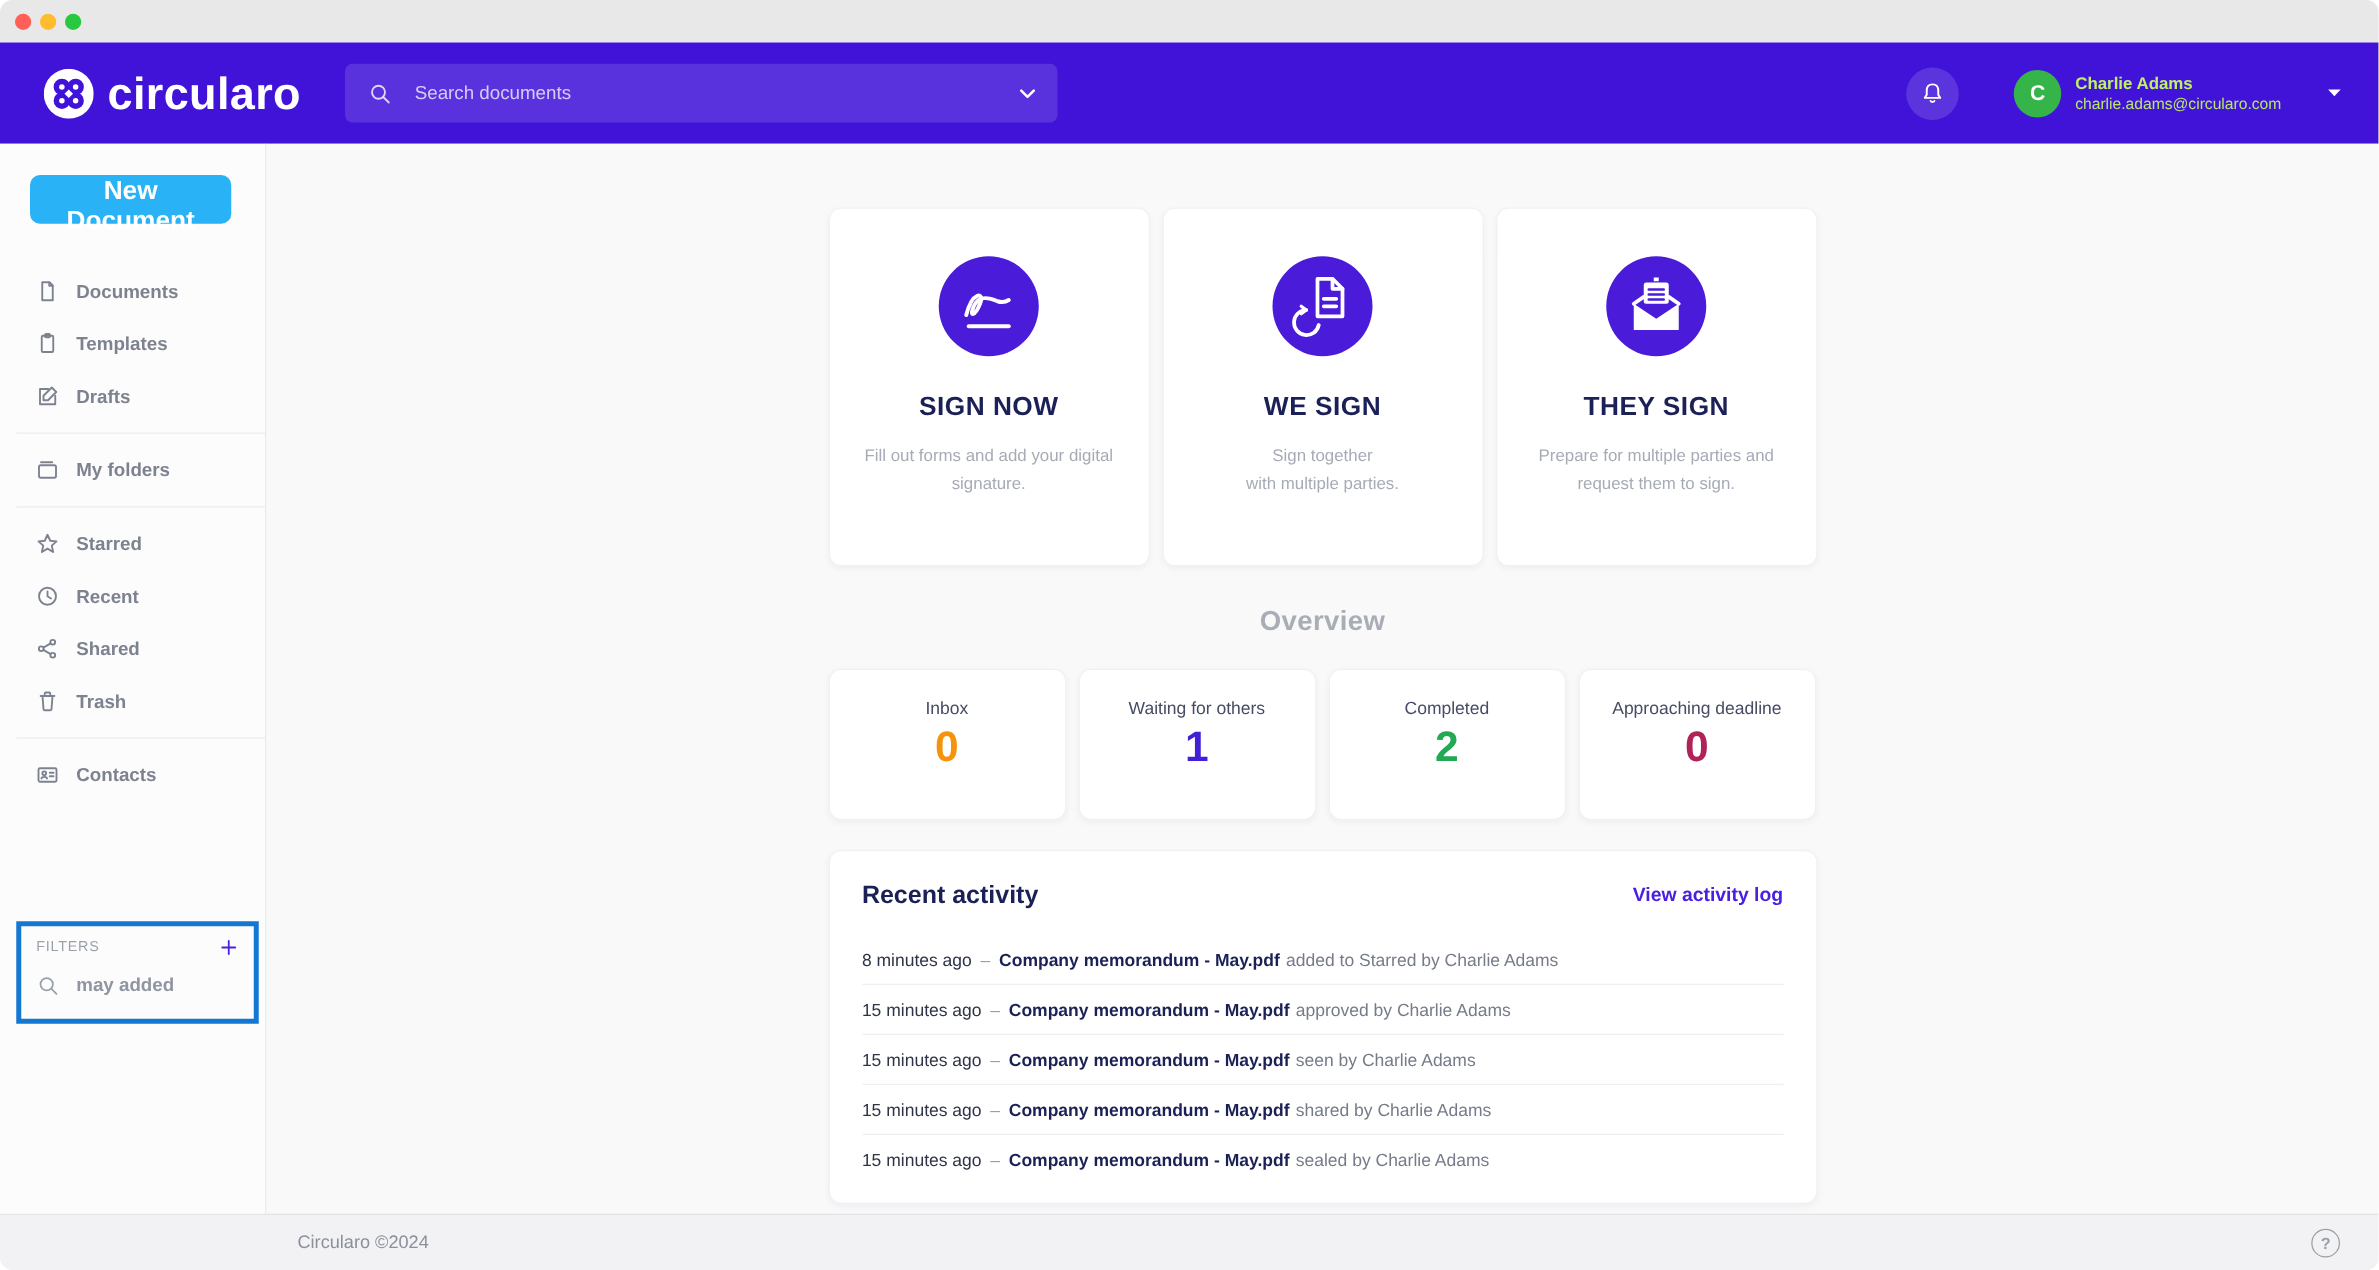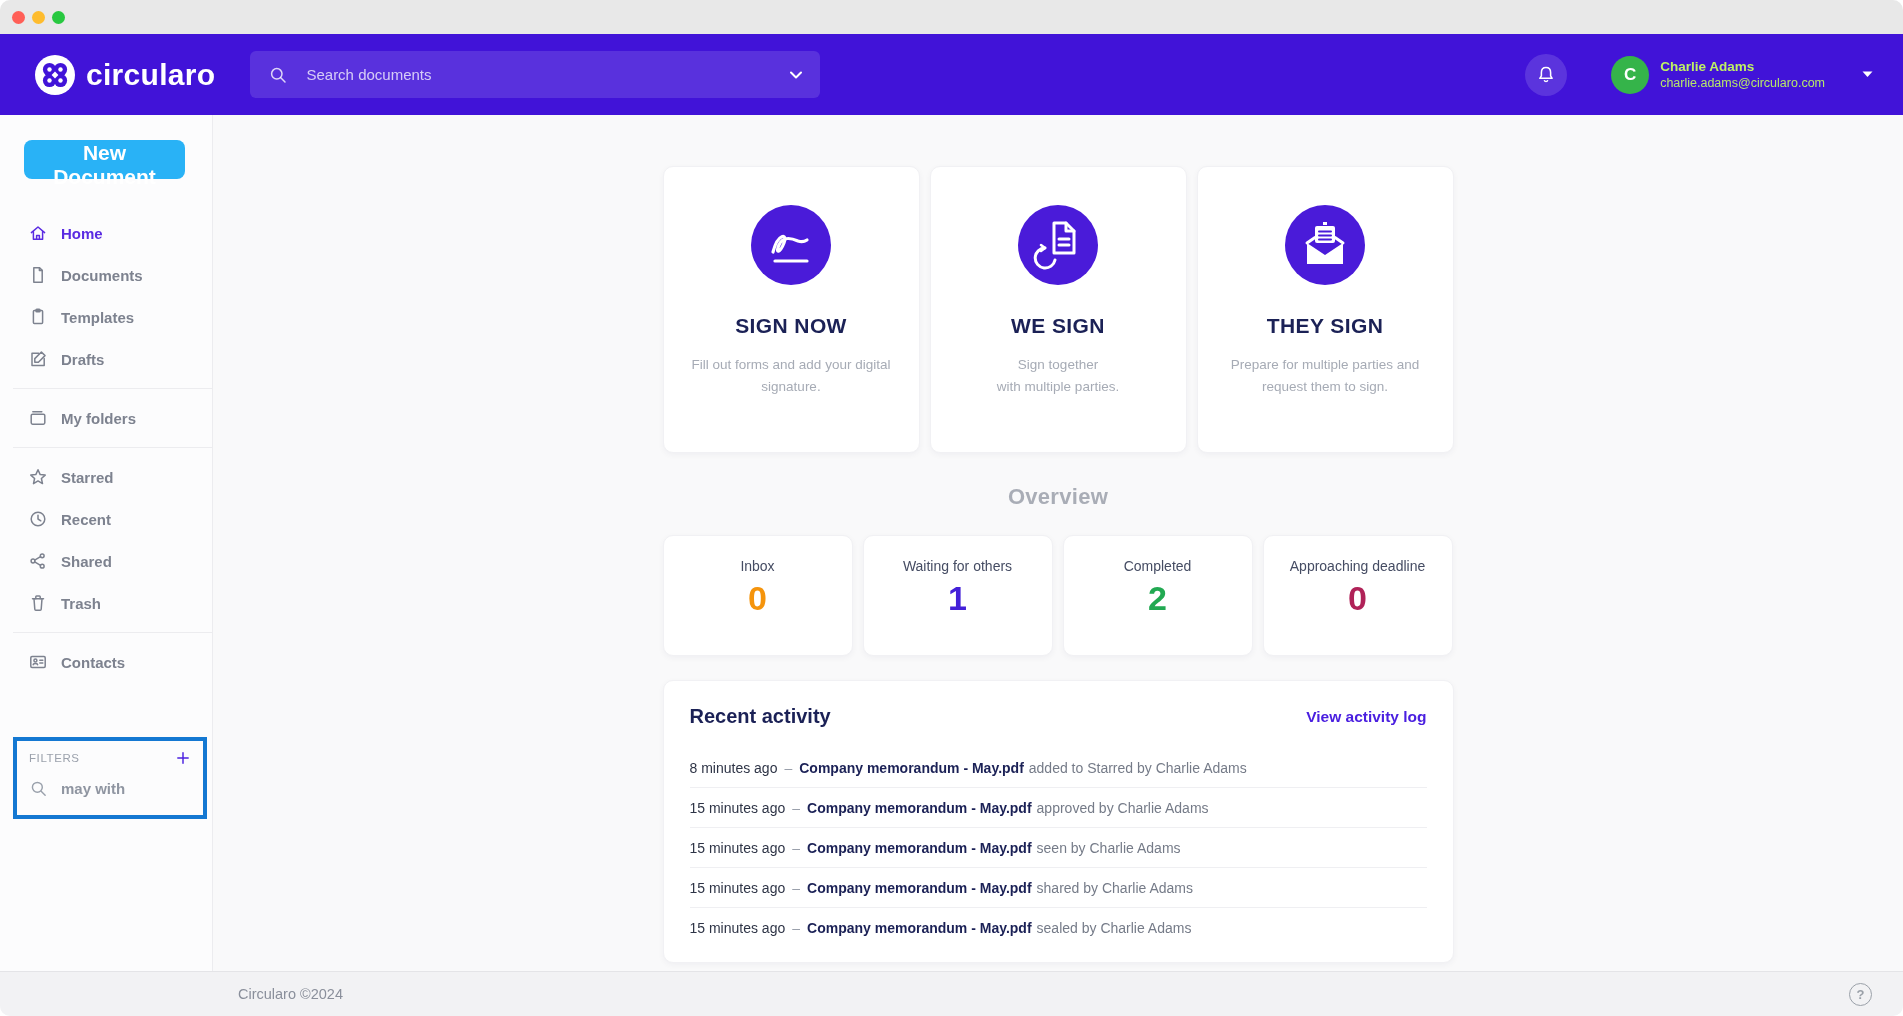--- a/index.html
+++ b/index.html
@@ -10,21 +10,21 @@
             display:flex; flex-direction:column; background:#f9f9fa; }
 
   
   .chrome { height:34px; flex:none; background:#e8e8e8; display:flex; align-items:center;
             padding-left:12px; gap:7px; }
   .dot { width:13px; height:13px; border-radius:50%; cursor:pointer; }
 
   
   .topbar { height:81px; flex:none; background:#4113d8; display:flex; align-items:center; }
   .logo-wrap { display:flex; align-items:center; gap:11px; margin-left:35px; cursor:pointer; }
-  .brand { color:#fff; font-size:30px; font-weight:800; letter-spacing:.3px; }
+  .brand { color:#fff; font-size:36px; font-weight:800; letter-spacing:.3px; }
   .searchbar { margin-left:35px; width:570px; height:47px; background:rgba(255,255,255,.13);
                border-radius:6px; display:flex; align-items:center; padding:0 18px; }
   .searchbar input { flex:1; margin-left:16px; background:transparent; border:none; outline:none;
                      color:#fff; font-size:15px; font-family:inherit; }
   .searchbar input::placeholder { color:rgba(255,255,255,.75); }
   .search-caret { cursor:pointer; display:flex; }
   .topbar-right { margin-left:auto; display:flex; align-items:center; margin-right:30px; }
   .bell-btn { width:42px; height:42px; border-radius:50%; background:rgba(255,255,255,.14);
               display:flex; align-items:center; justify-content:center; cursor:pointer; }
   .user-chip { display:flex; align-items:center; margin-left:44px; gap:11px; cursor:pointer; }
@@ -171,28 +171,20 @@
       </div>
     </div>
   </div>
 
   <div class="shell">
 
     <div class="sidebar">
       <button class="new-doc">New Document</button>
 
       <div class="nav">
-        <div class="nav-item active">
-          <svg width="20" height="20" viewBox="0 0 20 20" fill="none" stroke="currentColor" stroke-width="1.5" stroke-linecap="round" stroke-linejoin="round">
-            <path d="M3.4 9.6 L10 4 L16.6 9.6"></path>
-              <path d="M5.4 8.4 V16.2 H14.6 V8.4"></path>
-              <path d="M8.6 16.2 V12.6 H11.4 V16.2"></path>
-          </svg>
-          <span>Home</span>
-        </div>
         <div class="nav-item">
           <svg width="20" height="20" viewBox="0 0 20 20" fill="none" stroke="currentColor" stroke-width="1.5" stroke-linecap="round" stroke-linejoin="round">
             <path d="M5.8 2.8 H11.6 L14.2 5.4 V17.2 H5.8 Z"></path>
               <path d="M11.4 2.9 V5.6 H14.1"></path>
           </svg>
           <span>Documents</span>
         </div>
         <div class="nav-item">
           <svg width="20" height="20" viewBox="0 0 20 20" fill="none" stroke="currentColor" stroke-width="1.5" stroke-linecap="round" stroke-linejoin="round">
             <rect x="5.4" y="3.6" width="9.2" height="13" rx="1"></rect>
@@ -271,21 +263,21 @@
             <svg width="16" height="16" viewBox="0 0 20 20" fill="none" stroke="currentColor" stroke-width="1.8" stroke-linecap="round">
               <path d="M10 3.5 V16.5 M3.5 10 H16.5"></path>
             </svg>
           </span>
         </div>
         <div class="filters-search">
           <svg width="19" height="19" viewBox="0 0 20 20" fill="none" stroke="#9aa1ac" stroke-width="1.5" stroke-linecap="round">
             <circle cx="8.8" cy="8.8" r="5.2"></circle>
               <path d="M12.8 12.8 L17 17"></path>
           </svg>
-          <span>may with</span>
+          <span>may added</span>
         </div>
       </div>
     </div>
 
     <div class="main">
       <div class="content">
 
         <div class="cards-row">
 
           <div class="card action-card">

